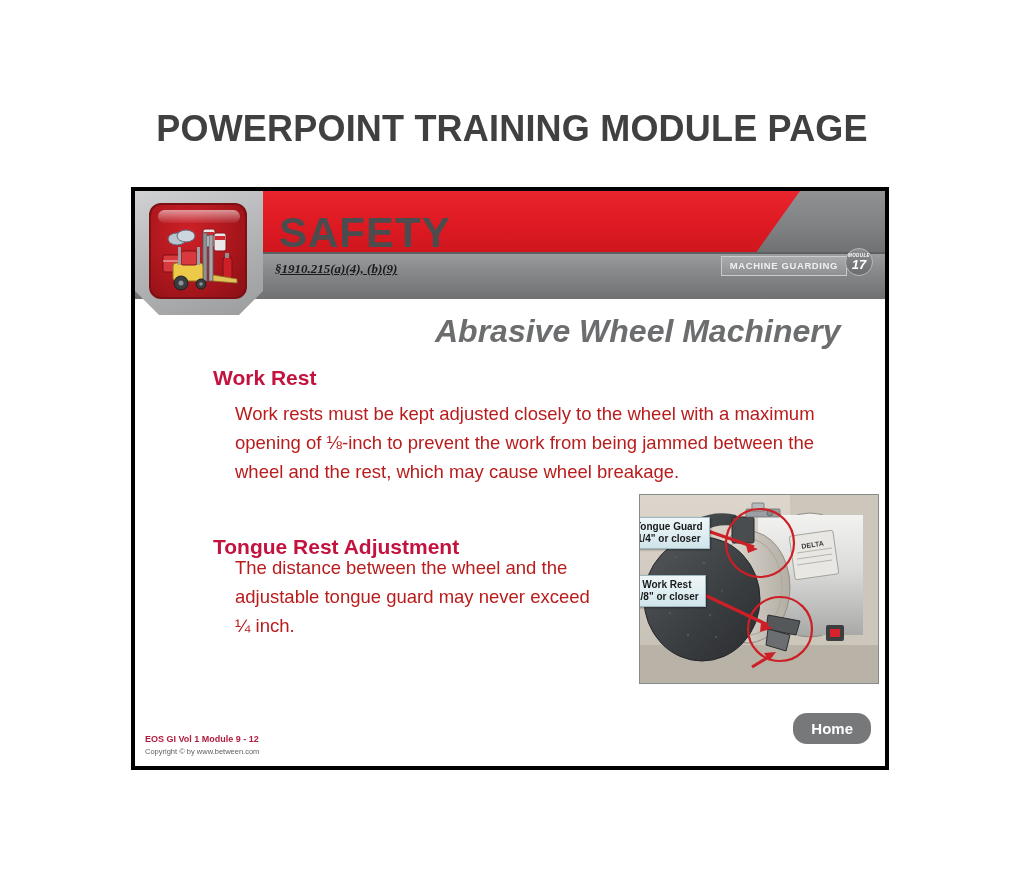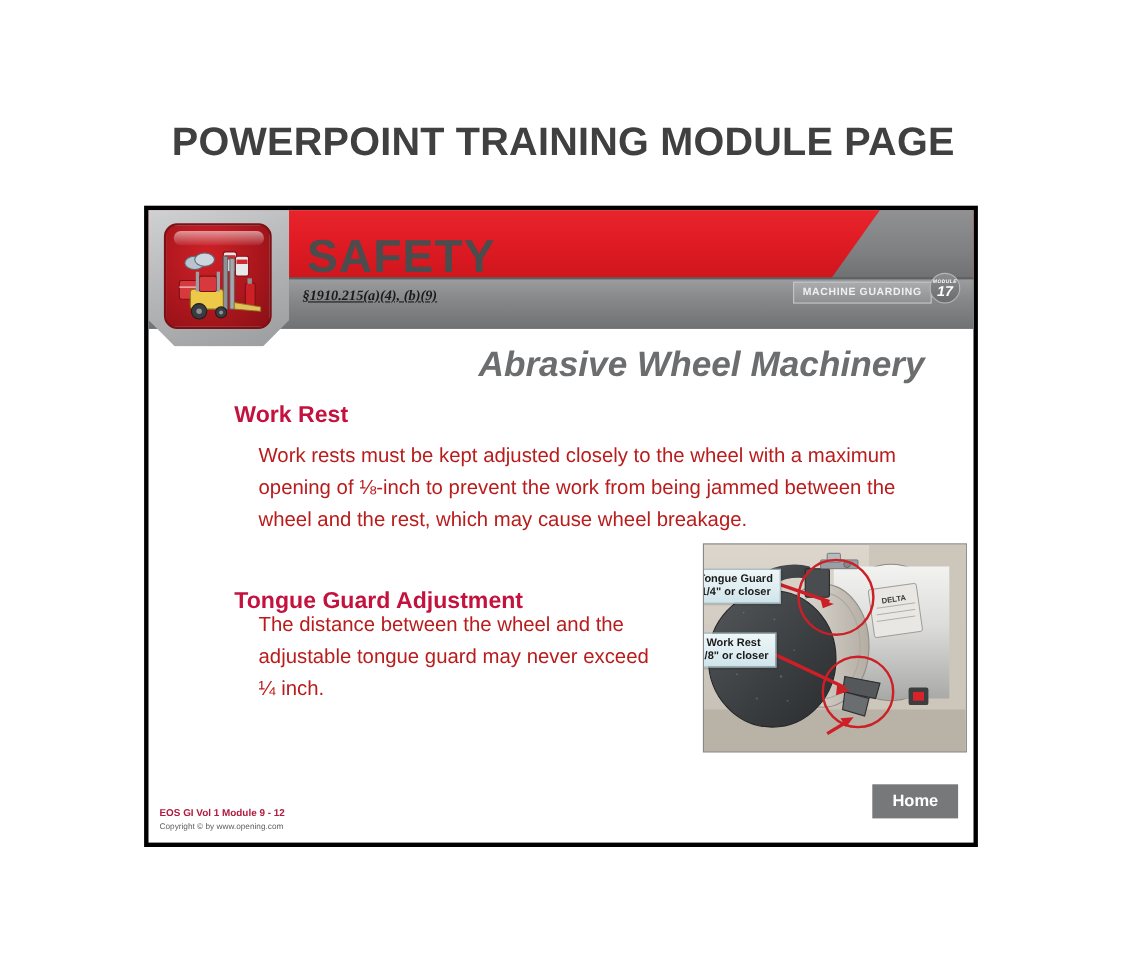--- a/index.html
+++ b/index.html
@@ -273,21 +273,21 @@
   }
   .home-btn {
     position: absolute;
     right: 14px;
     bottom: 22px;
     background: #76787a;
     color: #ffffff;
     font-size: 15px;
     font-weight: bold;
     padding: 7px 18px;
-    border-radius: 0;
+    border-radius: 14px;
     font-family: "Liberation Sans", sans-serif;
     cursor: pointer;
     border: none;
   }
 </style>
 </head>
 <body>
 
 <div class="page-title">POWERPOINT TRAINING MODULE PAGE</div>
 
@@ -346,21 +346,21 @@
         <circle cx="50" cy="79" r="1.8" fill="#8d9196"></circle>
       </svg>
     </div>
   </div>
 
   <div class="content-title">Abrasive Wheel Machinery</div>
 
   <div class="sec-head h1">Work Rest</div>
   <div class="body-para p1">Work rests must be kept adjusted closely to the wheel with a maximum opening of ⅛-inch to prevent the work from being jammed between the wheel and the rest, which may cause wheel breakage.</div>
 
-  <div class="sec-head h2">Tongue Guard Adjustment</div>
+  <div class="sec-head h2">Tongue Rest Adjustment</div>
   <div class="body-para p2">The distance between the wheel and the adjustable tongue guard may never exceed ¼ inch.</div>
 
   <div class="photo-box">
     <svg width="238" height="188" viewBox="0 0 238 188">
       <defs>
         <linearGradient id="wallg" x1="0" y1="0" x2="0" y2="1">
           <stop offset="0%" stop-color="#dcd6cd"></stop>
           <stop offset="100%" stop-color="#c3bcb2"></stop>
         </linearGradient>
         <linearGradient id="motorg" x1="0" y1="0" x2="0" y2="1">
@@ -439,16 +439,16 @@
       <div>Tongue Guard</div>
       <div>1/4" or closer</div>
     </div>
     <div class="callout c2">
       <div>Work Rest</div>
       <div>1/8" or closer</div>
     </div>
   </div>
 
   <div class="footer-line1">EOS GI Vol 1 Module 9 - 12</div>
-  <div class="footer-line2">Copyright © by www.opening.com</div>
+  <div class="footer-line2">Copyright © by www.between.com</div>
   <button class="home-btn">Home</button>
 
 </div>
 
 </body></html>

